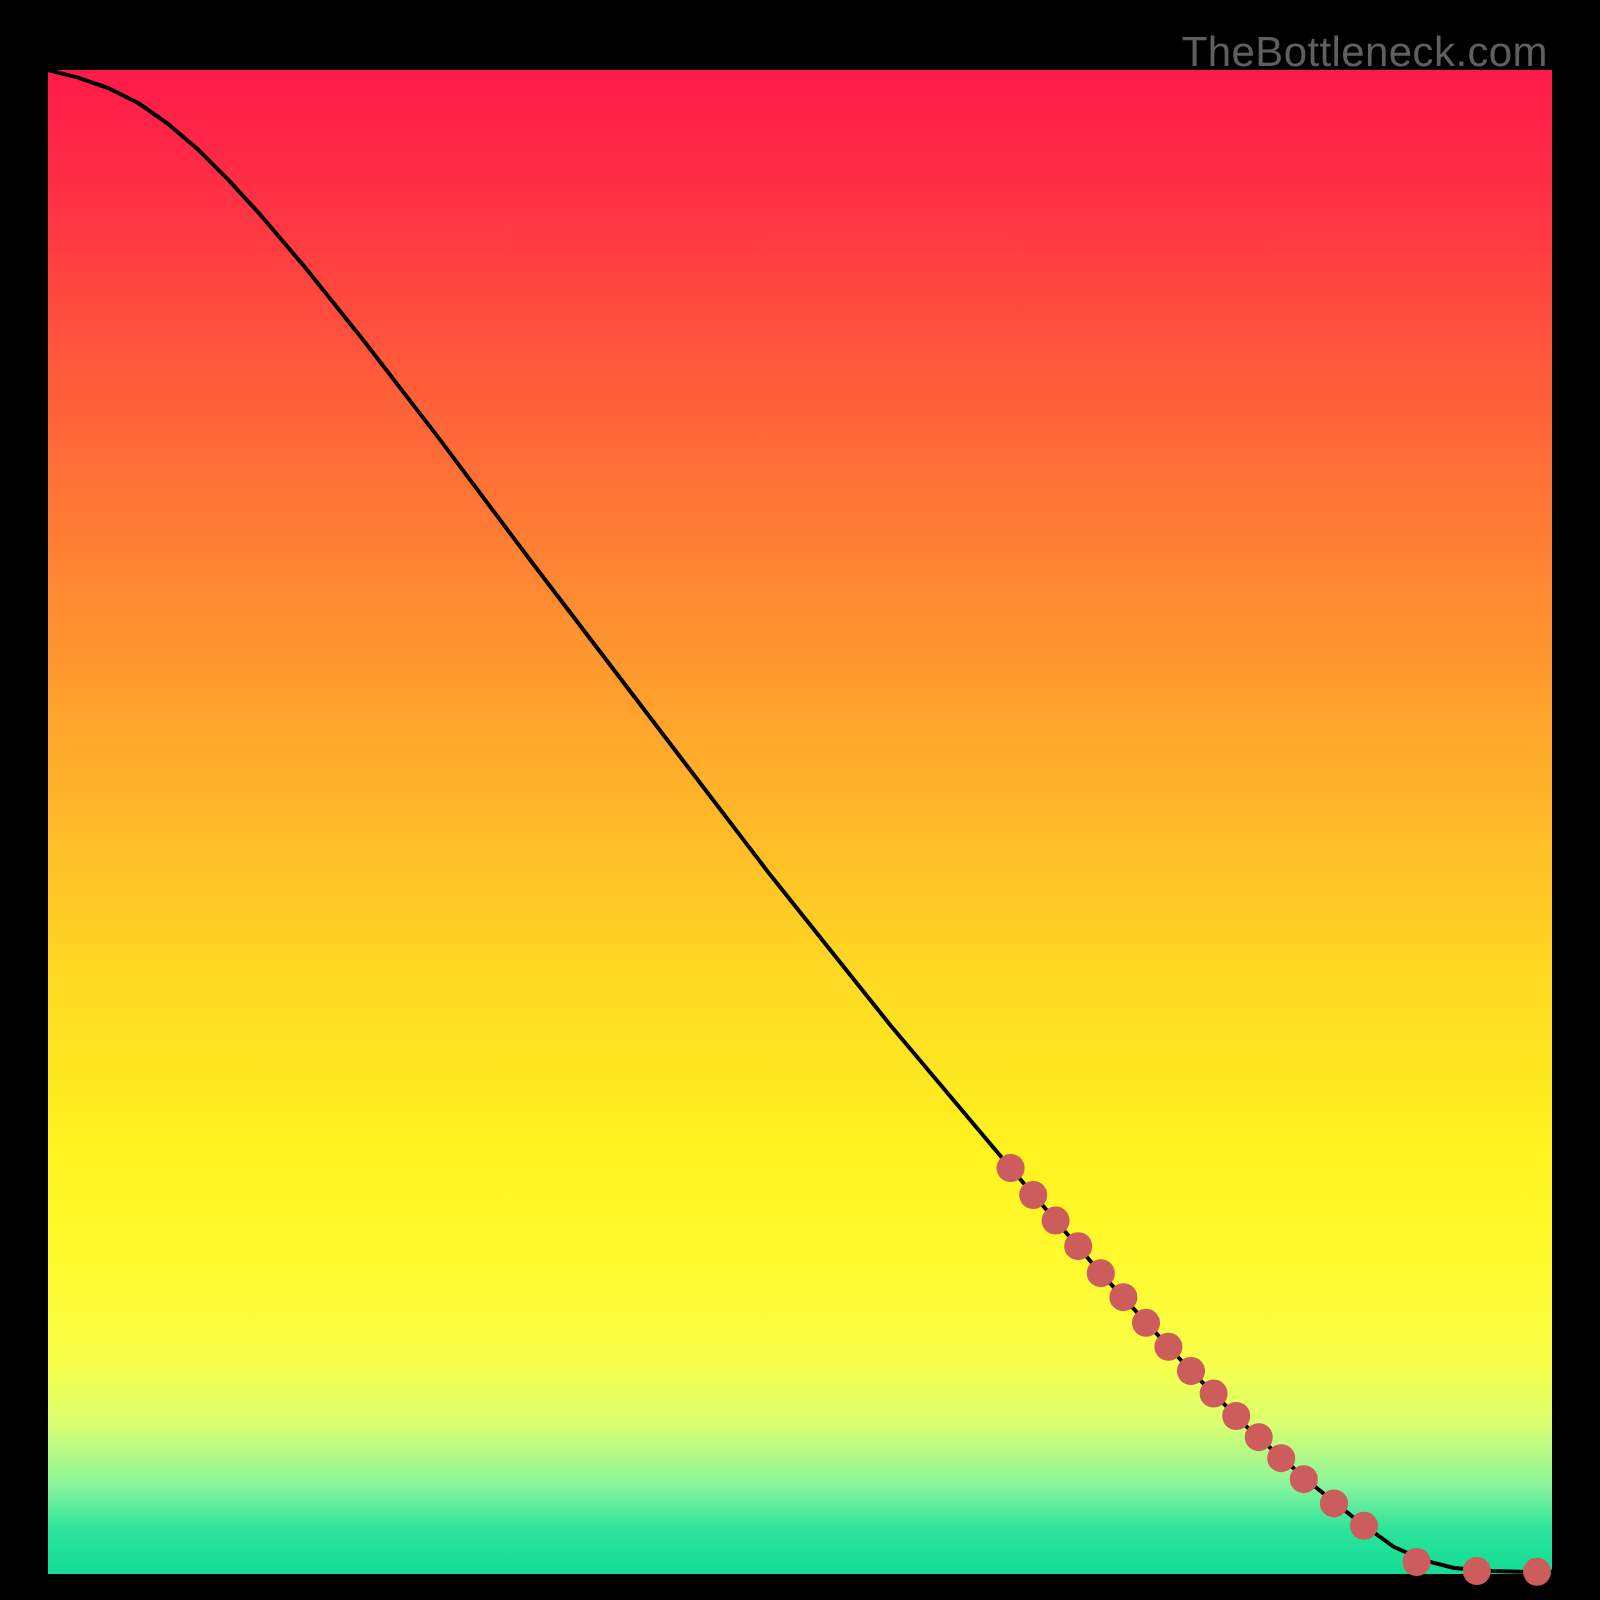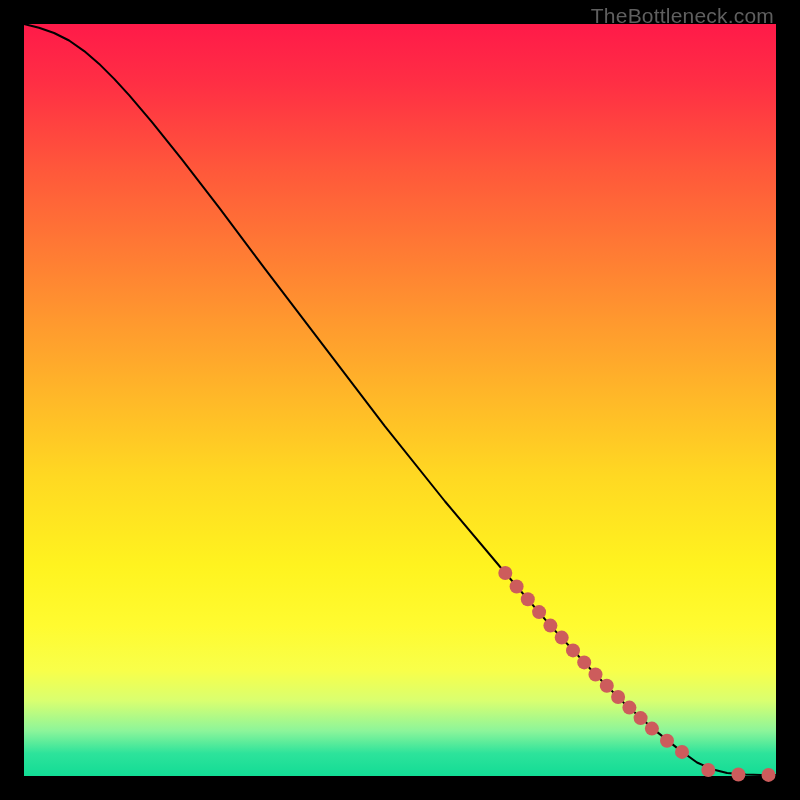--- a/index.html
+++ b/index.html
@@ -7,21 +7,21 @@
     padding: 0;
     width: 800px;
     height: 800px;
     background: #000;
     overflow: hidden;
     font-family: Arial, Helvetica, sans-serif;
   }
   .frame {
     position: absolute;
     left: 0;
-    top: 0;
+    top: 11px;
     width: 800px;
     height: 561px;
     background: #000;
   }
   .plot {
     position: absolute;
     left: 24px;
     top: 24px;
     width: 752px;
     height: 752px;

